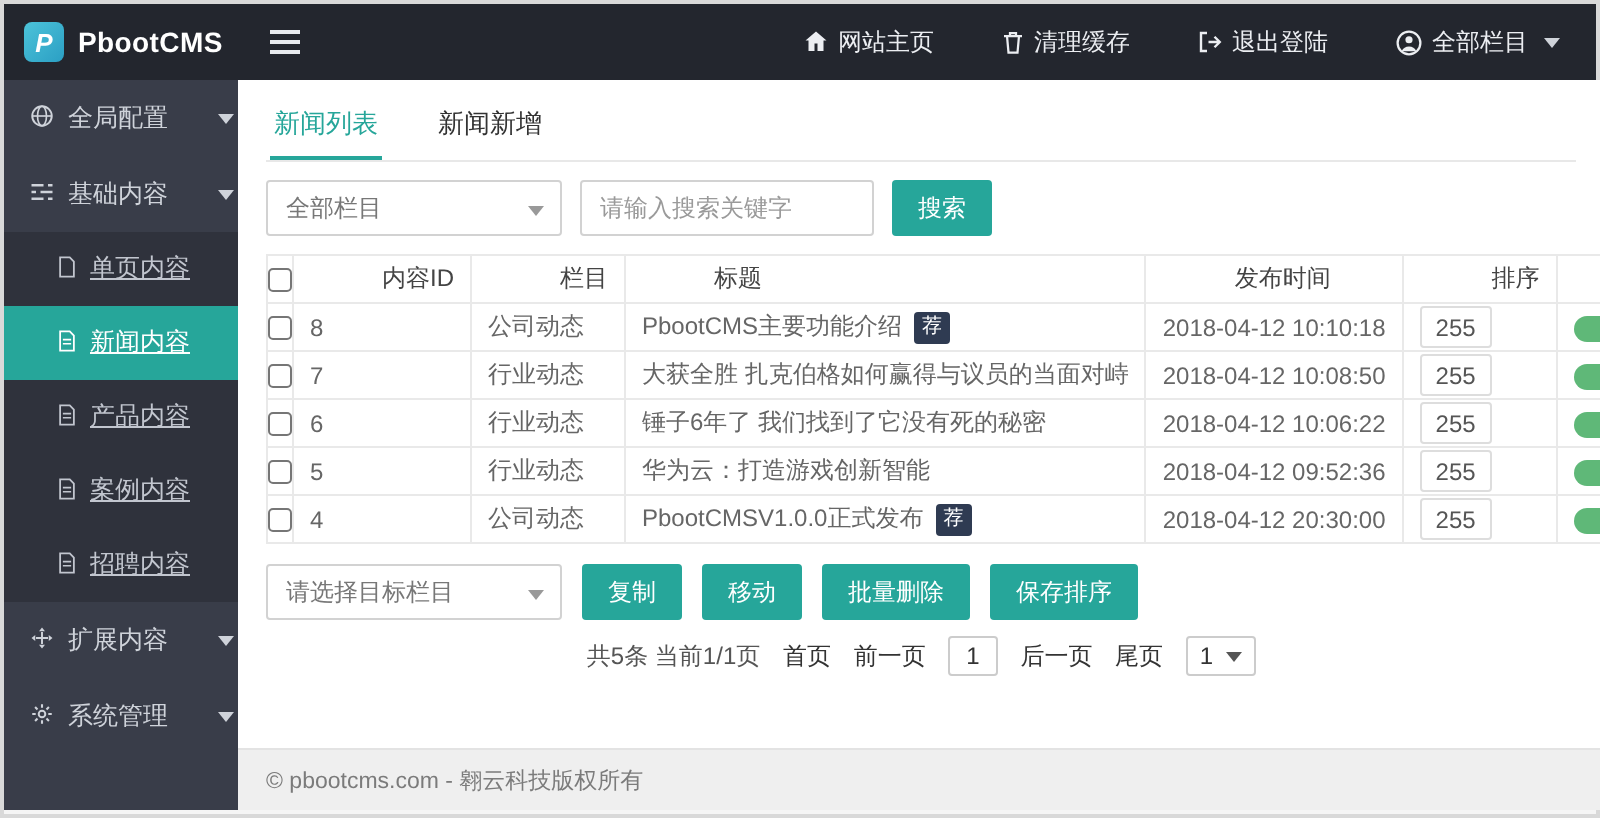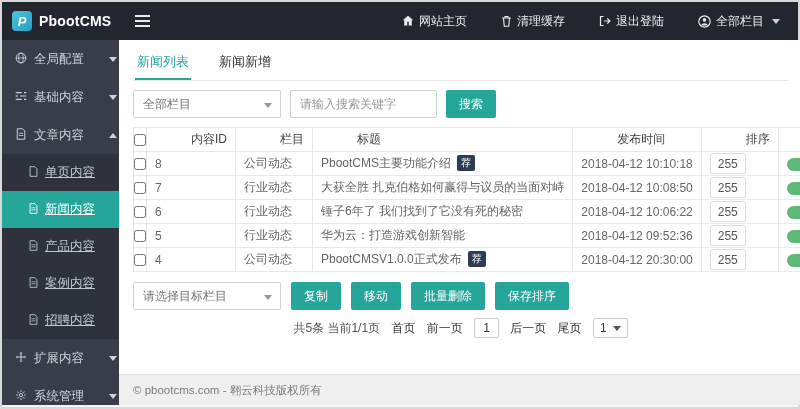--- a/index.html
+++ b/index.html
@@ -132,28 +132,20 @@
           </svg></span>
       <span class="lbl">全局配置</span>
       <span class="caret"></span>
     </div>
     <div class="side-item">
       <span><svg width="12" height="12" viewBox="0 0 16 16">
             <path d="M1 3.5h8M12 3.5h3M1 8h3M7 8h8M1 12.5h8M12 12.5h3" stroke="#cfd3da" stroke-width="1.6"></path>
           </svg></span>
       <span class="lbl">基础内容</span>
       <span class="caret"></span>
-    </div>
-    <div class="side-item">
-      <span><svg width="12" height="12" viewBox="0 0 16 16">
-            <path d="M3 1h7l3 3v11H3z" fill="none" stroke="#cfd3da" stroke-width="1.3"></path>
-            <path d="M5 7h6M5 10h6" stroke="#cfd3da" stroke-width="1.1"></path>
-          </svg></span>
-      <span class="lbl">文章内容</span>
-      <span class="caret up"></span>
     </div>
     <div class="submenu">
       <div class="sub-item">
         <span><svg width="11" height="11" viewBox="0 0 16 16">
               <path d="M3 1h7l3 3v11H3z" fill="none" stroke="#c2c6cf" stroke-width="1.3"></path>
             </svg></span>
         <span class="lbl">单页内容</span>
       </div>
       <div class="sub-item active">
         <span><svg width="11" height="11" viewBox="0 0 16 16">

